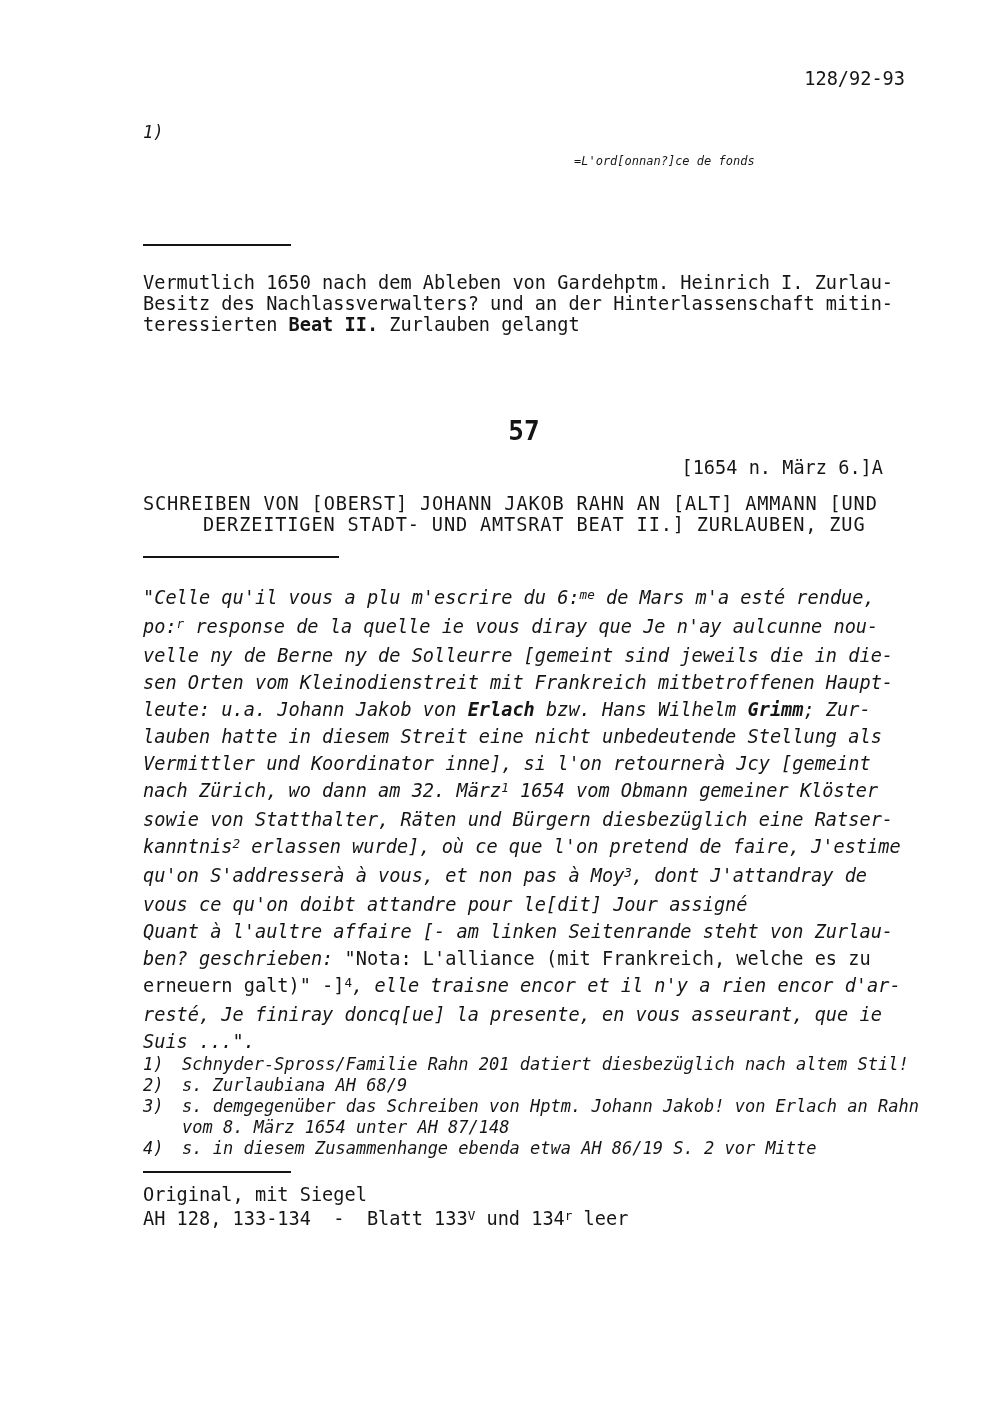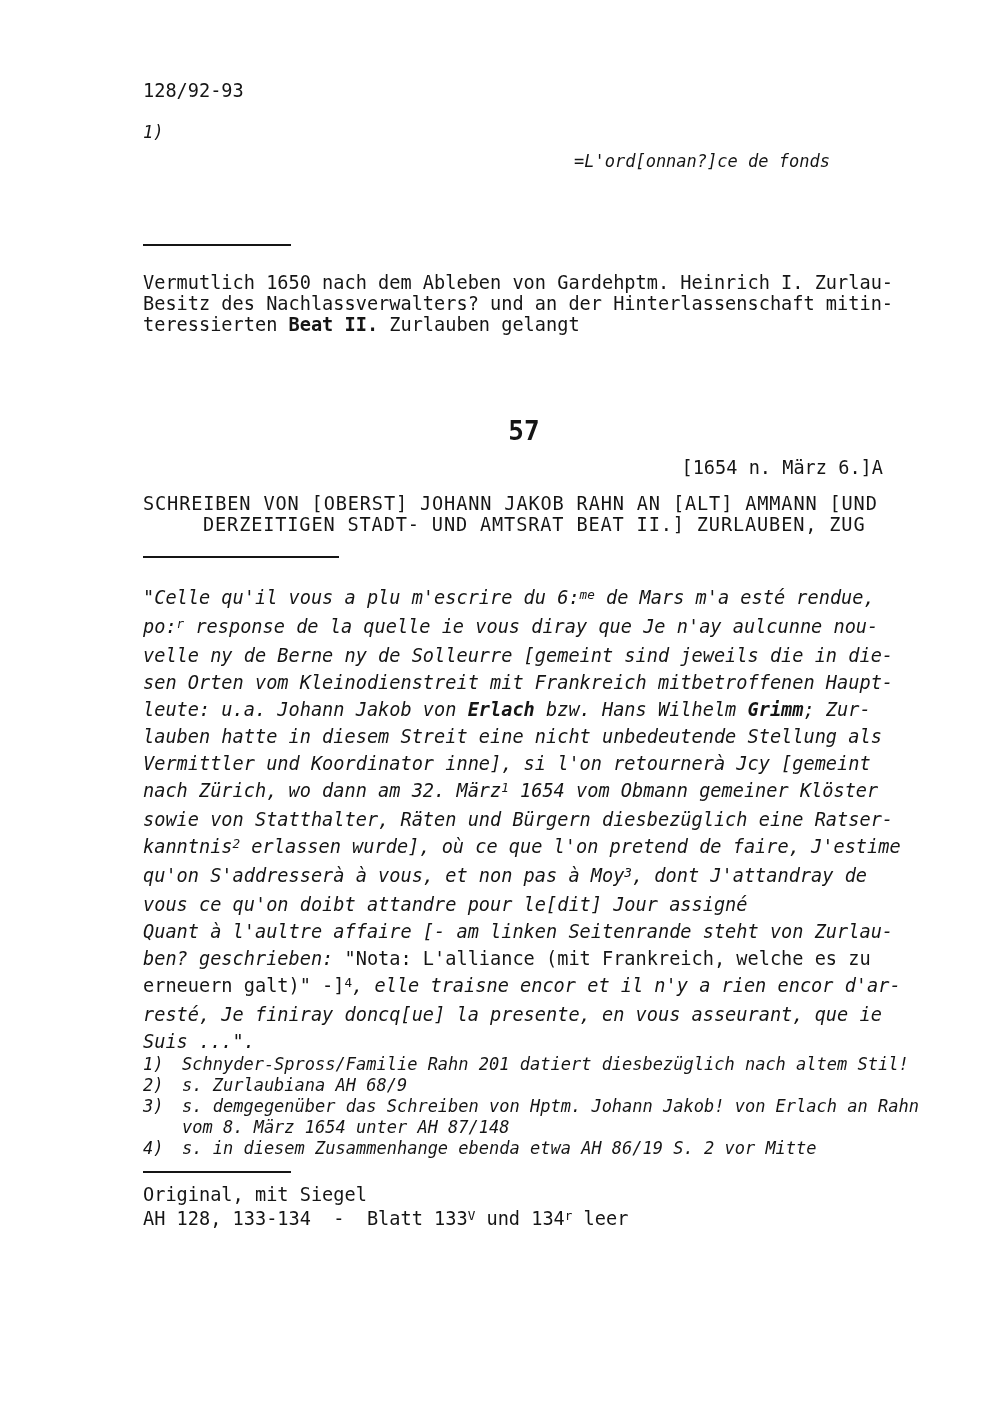--- a/index.html
+++ b/index.html
@@ -13,23 +13,23 @@
     overflow:hidden;
     margin:0 auto;
   }
   .content{position:absolute;left:143px;top:0;width:762px;height:100%;}
   .abs{position:absolute;left:0;}
   .line{white-space:pre;line-height:inherit;}
   .b{font-weight:bold;}
   .i{font-style:italic;}
   .sup{font-size:68%;position:relative;top:-0.42em;}
   .rule{border-top:2px solid #151515;height:0;}
-  .folio{top:80px;width:100%;text-align:left;line-height:21px;}
+  .folio{top:68px;width:100%;text-align:right;line-height:21px;}
   .margin-marker{top:122px;font-size:17px;font-style:italic;line-height:20px;}
-  .margin-note{top:151px;left:431px;font-size:17px;font-style:italic;line-height:20px;white-space:pre;}
+  .margin-note{top:151px;left:431px;font-size:12px;font-style:italic;line-height:20px;white-space:pre;}
   .rule-1{top:244px;width:148px;}
   .para-92{top:256px;line-height:21px;margin-top:16px;}
   .ref-92{top:340px;line-height:21px;}
   .entry-number{top:416px;width:100%;text-align:center;font-size:26px;font-weight:bold;line-height:30px;}
   .date-row{top:457px;width:100%;display:flex;justify-content:flex-end;line-height:21px;}
   .date-row .letter{padding-right:22px;}
   .title-93{top:493px;line-height:21px;letter-spacing:0.85px;}
   .title-93 .line2{padding-left:60px;}
   .rule-2{top:556px;width:196px;}
   .quote{top:584px;line-height:27px;}

